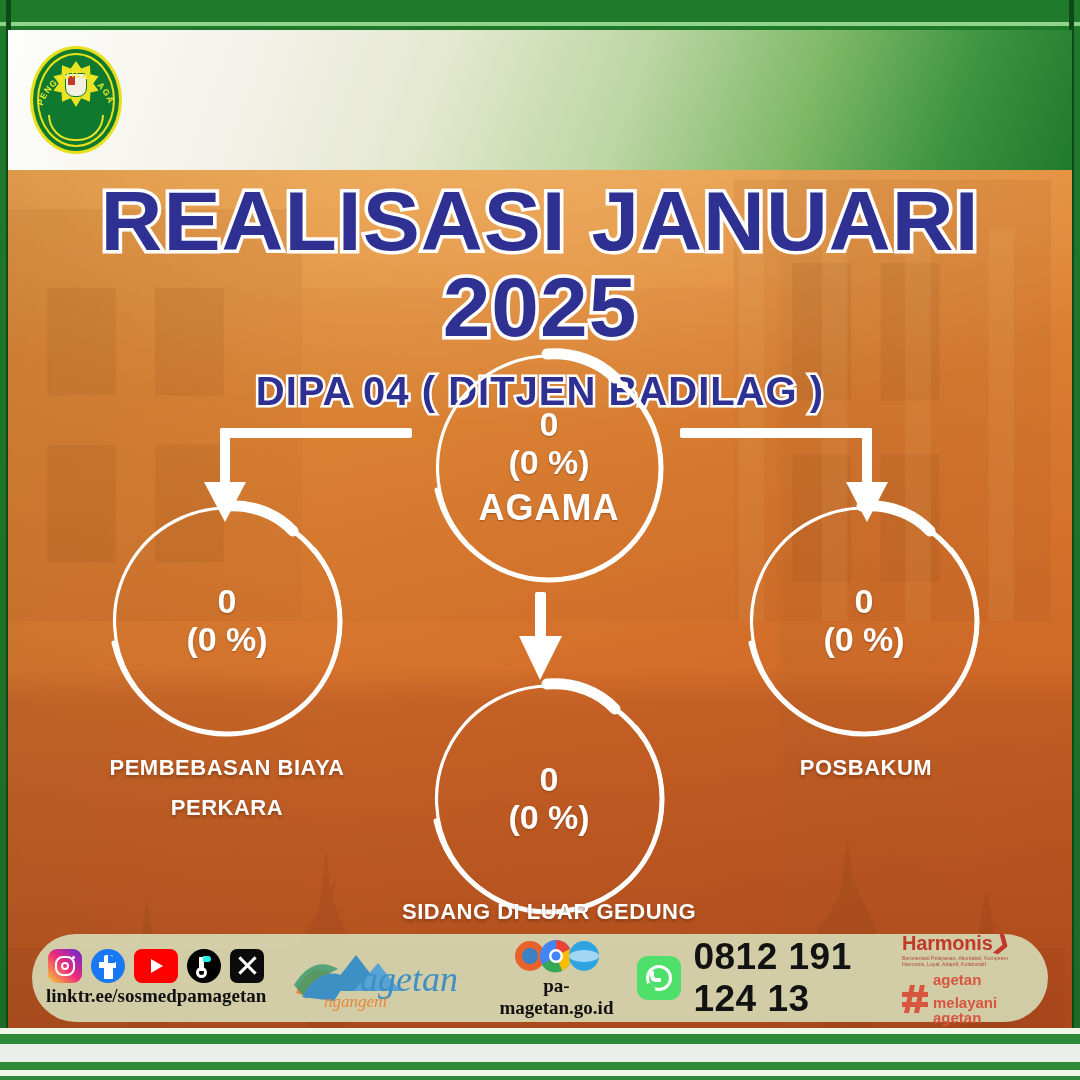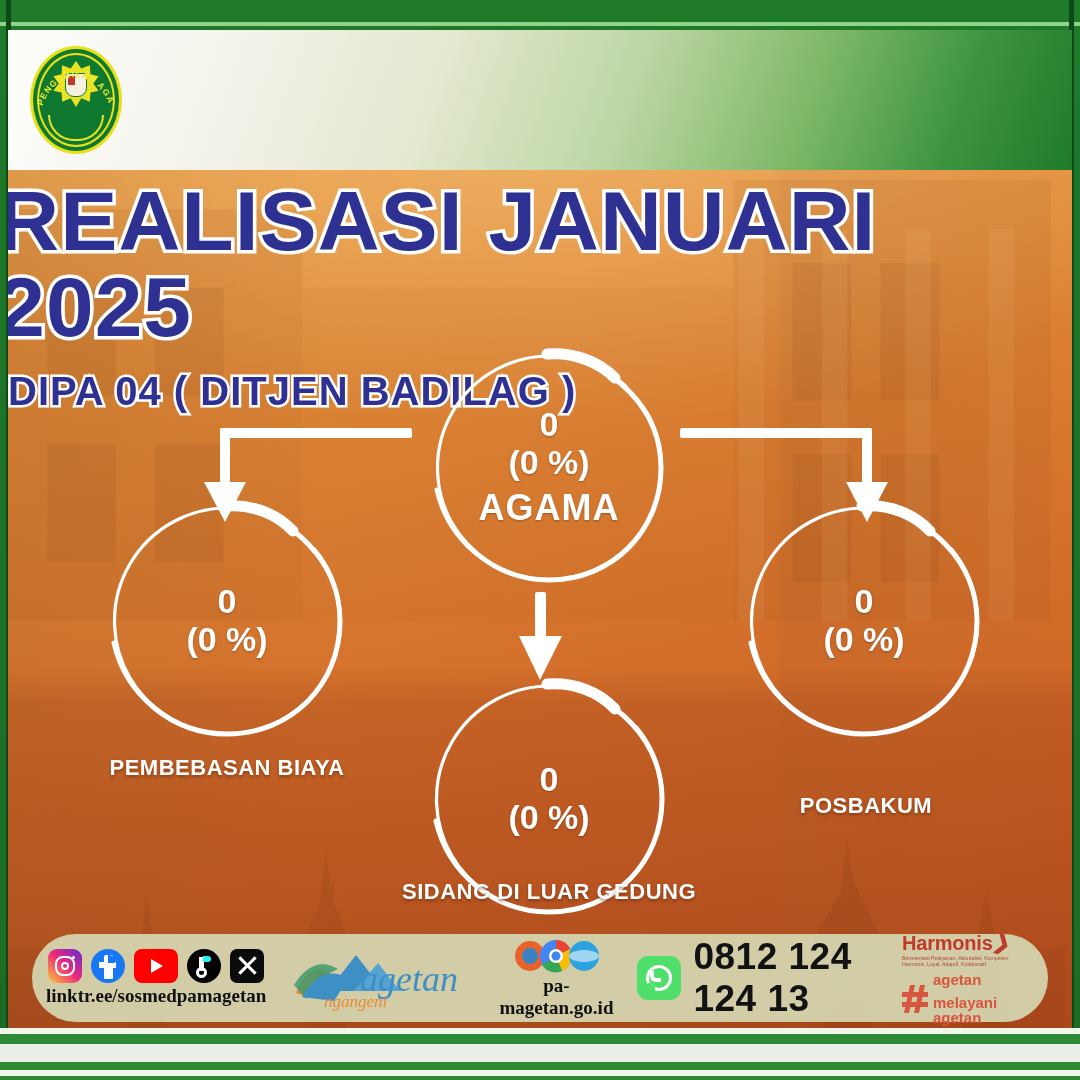--- a/index.html
+++ b/index.html
@@ -73,21 +73,21 @@
         linear-gradient(180deg, rgba(0,0,0,0) 58%, rgba(150,60,25,.35) 62%, rgba(120,45,20,.45) 100%),
         
         linear-gradient(160deg,#e7a24c 0%, #e08c3b 28%, #d4722c 58%, #c2551f 100%);
   }
   #bg-building { position:absolute; left:0; right:0; top:0; height:64%; opacity:.5; }
   #bg-plants   { position:absolute; left:0; right:0; bottom:0; height:44%; opacity:.45; }
   #bg-tint { position:absolute; inset:0;
       background:linear-gradient(180deg, rgba(230,140,50,.30), rgba(195,80,30,.34)); }
 
   
-  #title-wrap { position:absolute; left:0; right:0; top:8px; text-align:left; }
+  #title-wrap { position:absolute; left:0; right:0; top:8px; text-align:center; }
   #title { font-family:"Liberation Sans Narrow","Liberation Sans",sans-serif;
            font-weight:bold; font-size:84px; line-height:86px;
            color:#2e3192; letter-spacing:1px; transform:scaleX(1.02);
            -webkit-text-stroke:7px #ffffff; paint-order:stroke fill;
            text-shadow:0 0 0 #fff; }
   #subtitle { margin-top:20px; font-family:"Liberation Sans Narrow","Liberation Sans",sans-serif;
            font-weight:bold; font-size:40px; line-height:42px; color:#2e3192;
            letter-spacing:1px; -webkit-text-stroke:5px #ffffff; paint-order:stroke fill; }
 
   
@@ -107,22 +107,22 @@
                 font-family:"Liberation Sans Narrow","Liberation Sans",sans-serif;
                 font-weight:bold; font-size:22px; line-height:40px;
                 letter-spacing:.5px; text-shadow:0 2px 3px rgba(90,35,10,.5); }
 
   #node-pagu  { left:421px; top:178px; width:240px; height:240px; }
   #node-left  { left:98px;  top:330px; width:242px; height:242px; }
   #node-right { left:735px; top:330px; width:242px; height:242px; }
   #node-bottom{ left:420px; top:508px; width:242px; height:242px; }
 
   #label-left   { top:578px; left:219px; }
-  #label-right  { top:578px; left:858px;margin-top:38px; }
-  #label-bottom { top:702px; left:541px; }
+  #label-right  { top:578px; left:858px; }
+  #label-bottom { top:722px; left:541px; }
 
   
   #connectors { position:absolute; inset:0; pointer-events:none; }
 
   
   #footer { position:absolute; left:32px; right:32px; bottom:58px; height:88px;
             background:rgba(215,223,186,.88); border-radius:46px;
             display:flex; align-items:center; }
 
   
@@ -288,20 +288,21 @@
           <path d="M119 6 C147 4 171 14 187 31" fill="none" stroke="#ffffff" stroke-width="11" stroke-linecap="round"></path>
         </svg>
         <div class="vals">
           <div class="v1">0</div>
           <div class="v2">(0 %)</div>
         </div>
       </div>
     </div>
     <div class="node-label" id="label-left">
       <div>PEMBEBASAN BIAYA</div>
+      <div>PERKARA</div>
     </div>
 
     <div class="node" id="node-right">
       <div class="ring">
         <svg viewBox="0 0 242 242">
           <path d="M121 8 A113 113 0 1 0 122 8" fill="none" stroke="#ffffff" stroke-width="3.2" stroke-linecap="round" stroke-dasharray="620 28" stroke-dashoffset="10"></path>
           <path d="M123 6 C188 14 234 63 234 121 C234 185 185 234 121 234
                    C66 234 20 195 8 143" fill="none" stroke="#ffffff" stroke-width="5" stroke-linecap="round"></path>
           <path d="M119 6 C147 4 171 14 187 31" fill="none" stroke="#ffffff" stroke-width="11" stroke-linecap="round"></path>
         </svg>
@@ -390,21 +391,21 @@
       </div>
       <div class="cap">pa-magetan.go.id</div>
     </div>
 
     <div id="wa">
       <span class="sicon" style="background:#4ee06a;border-radius:11px;width:44px;height:44px;">
         <span style="position:absolute;left:9px;top:9px;width:26px;height:26px;border:3.5px solid #fff;border-radius:50%;"></span>
         <span style="position:absolute;left:13px;top:15px;width:11px;height:11px;border-left:4px solid #fff;border-bottom:4px solid #fff;border-radius:0 0 0 6px;"></span>
         <span style="position:absolute;left:8px;bottom:7px;width:9px;height:9px;background:#4ee06a;transform:rotate(45deg);"></span>
       </span>
-      <span class="num">0812 124 124 13</span>
+      <span class="num">0812 191 124 13</span>
     </div>
 
     <div id="berakhlak">
       <div class="b1">
         <span>Harmonis</span><span style="display:inline-block;transform:rotate(18deg);margin-left:1px;color:#c0392b;">❯</span>
       </div>
       <div class="tiny">Berorientasi Pelayanan, Akuntabel, Kompeten, Harmonis, Loyal, Adaptif, Kolaboratif</div>
       <div class="bmb">
         <span style="position:relative;width:26px;height:28px;display:inline-block;">
           <span style="position:absolute;left:5px;top:0;width:5px;height:28px;background:#d8553f;transform:skewX(-12deg);"></span>

